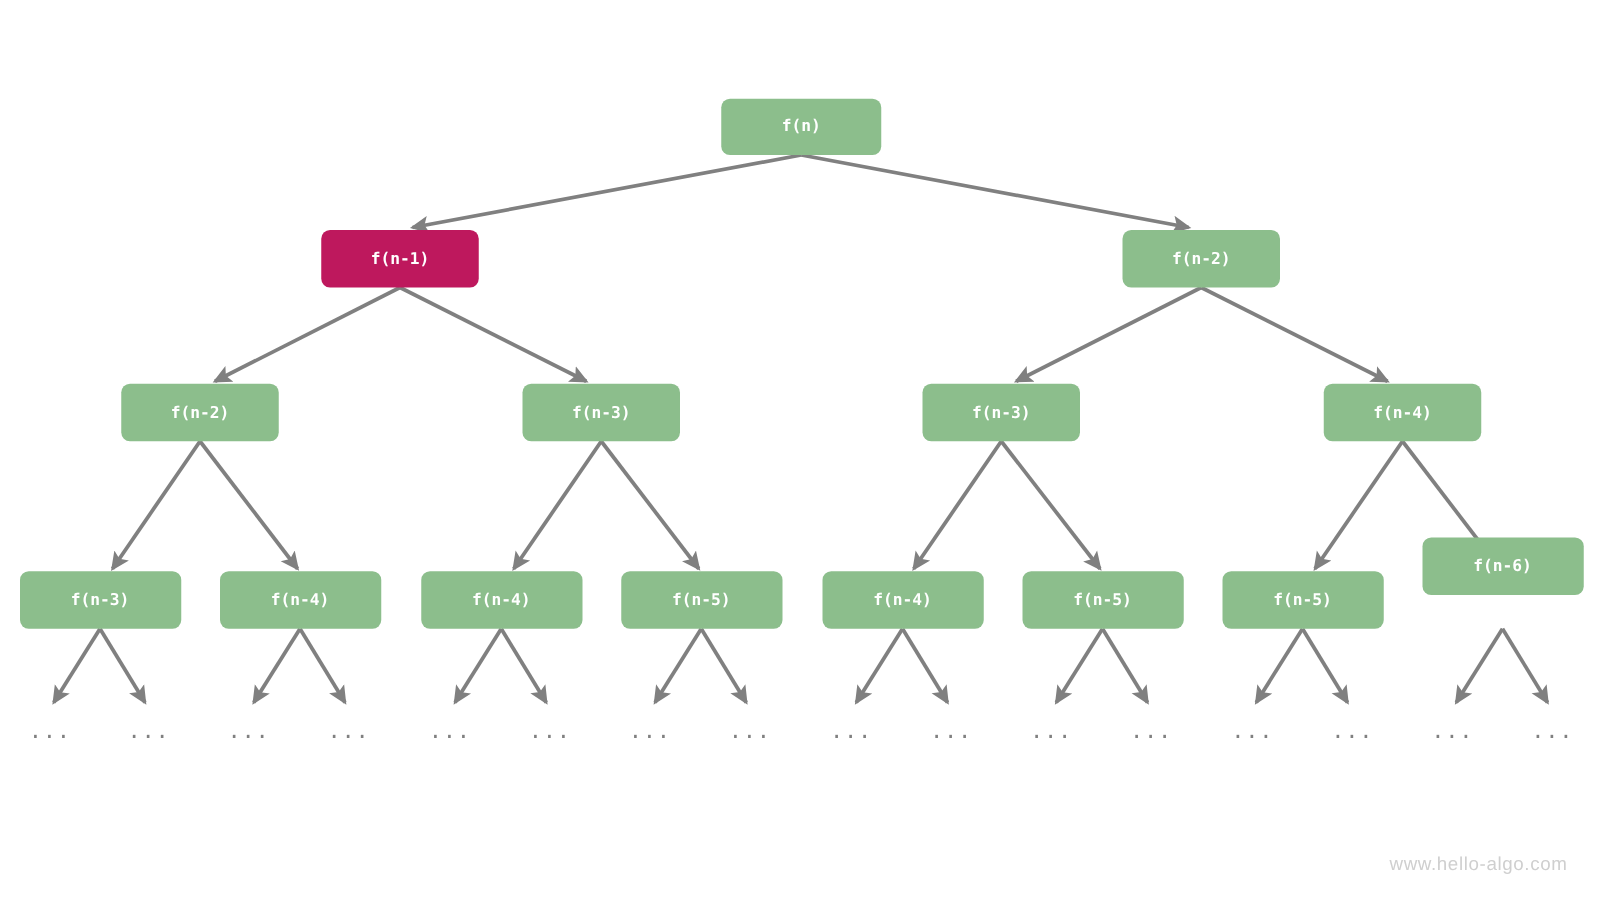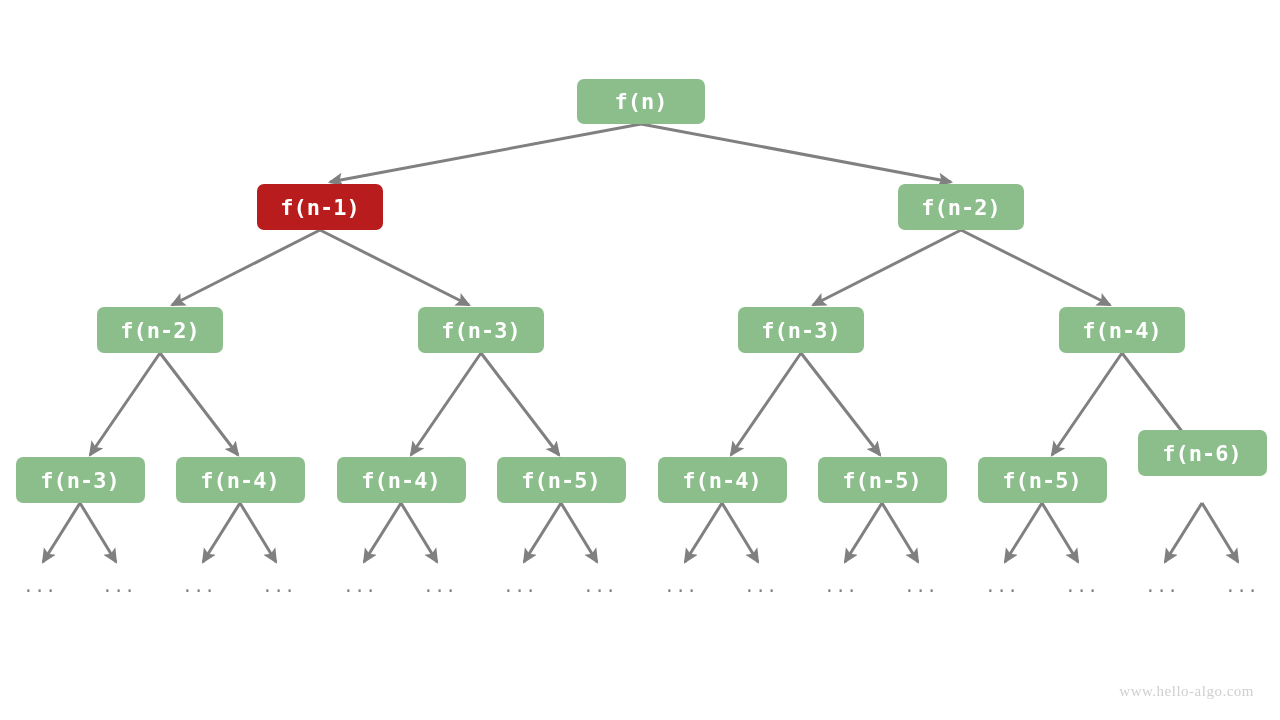--- a/index.html
+++ b/index.html
@@ -32,41 +32,41 @@
   .node {
     position: absolute;
     background: #8cbe8c;
     border-radius: 7px;
     display: flex;
     align-items: center;
     justify-content: center;
     color: #ffffff;
     font-family: "DejaVu Sans Mono", monospace;
     font-weight: bold;
-    font-size: 22px;
+    font-size: 13px;
     letter-spacing: 0px;
     box-sizing: border-box;
     white-space: nowrap;
   }
   .ellipsis {
     position: absolute;
     color: #808080;
     font-family: "DejaVu Sans Mono", monospace;
     font-size: 17px;
     letter-spacing: 1px;
     line-height: 1;
     white-space: nowrap;
     transform: translate(-50%, -50%);
   }
   .watermark {
     position: absolute;
     right: 26px;
     bottom: 20px;
     color: #cfcfcf;
-    font-family: Liberation Serif, serif;
+    font-family: Liberation Sans, sans-serif;
     font-size: 15px;
     letter-spacing: 0.5px;
     white-space: nowrap;
   }
 </style>
 </head>
 <body>
 
 <div id="canvas">
 
@@ -107,21 +107,21 @@
         <line x1="1042" y1="503" x2="1078" y2="562" stroke="#808080" stroke-width="3" stroke-linecap="butt" marker-end="url(#arrowhead)"></line>
         <line x1="1202" y1="503" x2="1165" y2="562" stroke="#808080" stroke-width="3" stroke-linecap="butt" marker-end="url(#arrowhead)"></line>
         <line x1="1202" y1="503" x2="1238" y2="562" stroke="#808080" stroke-width="3" stroke-linecap="butt" marker-end="url(#arrowhead)"></line>
       </g>
   </svg>
 
   <div id="nodes-group">
       <div class="node" style="left: 577px; top: 78.5px; width: 128px; height: 45px; background: rgb(140, 190, 140); color: rgb(255, 255, 255);">
         <span>f(n)</span>
       </div>
-      <div class="node" style="left: 257px; top: 184px; width: 126px; height: 46px; background: #b91c1c; color: rgb(255, 255, 255);">
+      <div class="node" style="left: 257px; top: 184px; width: 126px; height: 46px; background: #be185d; color: rgb(255, 255, 255);">
         <span>f(n-1)</span>
       </div>
       <div class="node" style="left: 898px; top: 184px; width: 126px; height: 46px; background: rgb(140, 190, 140); color: rgb(255, 255, 255);">
         <span>f(n-2)</span>
       </div>
       <div class="node" style="left: 97px; top: 307px; width: 126px; height: 46px; background: rgb(140, 190, 140); color: rgb(255, 255, 255);">
         <span>f(n-2)</span>
       </div>
       <div class="node" style="left: 418px; top: 307px; width: 126px; height: 46px; background: rgb(140, 190, 140); color: rgb(255, 255, 255);">
         <span>f(n-3)</span>

